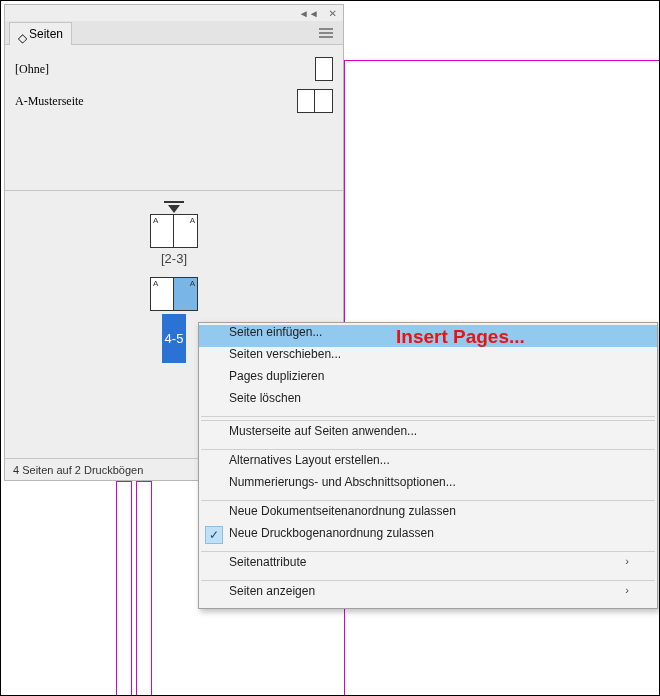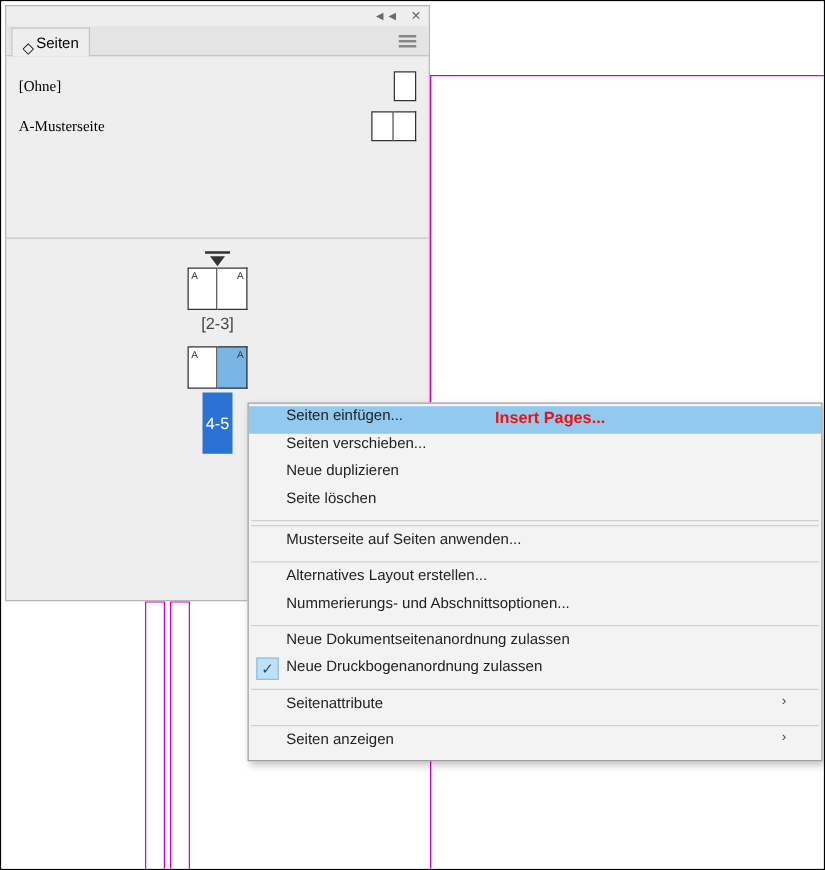--- a/index.html
+++ b/index.html
@@ -223,21 +223,21 @@
     display: flex;
     align-items: center;
     justify-content: center;
     font-size: 12px;
     color: #1d4d78;
   }
   .annotation {
     position: absolute;
     color: #e11;
     font-weight: bold;
-    font-size: 13px;
+    font-size: 19px;
     pointer-events: none;
   }
 </style>
 </head>
 <body>
 
 <div class="canvas-area">
   <div class="magenta-box mag-outer"></div>
   <div class="magenta-box mag-left"></div>
   <div class="magenta-box mag-left2"></div>
@@ -294,31 +294,34 @@
             <span class="a">A</span>
           </div>
         <div class="page sel">
             <span class="a a-r">A</span>
           </div>
       </div>
       <div class="spread-label sel">4-5</div>
     </div>
   </div>
 
+  <div class="panel-status">
+    <span>4 Seiten auf 2 Druckbögen</span>
+  </div>
 </div>
 
 <div class="context-menu" id="context-menu">
     <div class="cm-item highlight">
       <span>Seiten einfügen...</span>
     </div>
     <div class="cm-item">
       <span>Seiten verschieben...</span>
     </div>
     <div class="cm-item">
-      <span>Neue duplizieren</span>
+      <span>Pages duplizieren</span>
     </div>
     <div class="cm-item">
       <span>Seite löschen</span>
     </div>
     <div class="cm-sep"></div>
     <div class="cm-sep"></div>
     <div class="cm-item">
       <span>Musterseite auf Seiten anwenden...</span>
     </div>
     <div class="cm-sep"></div>

